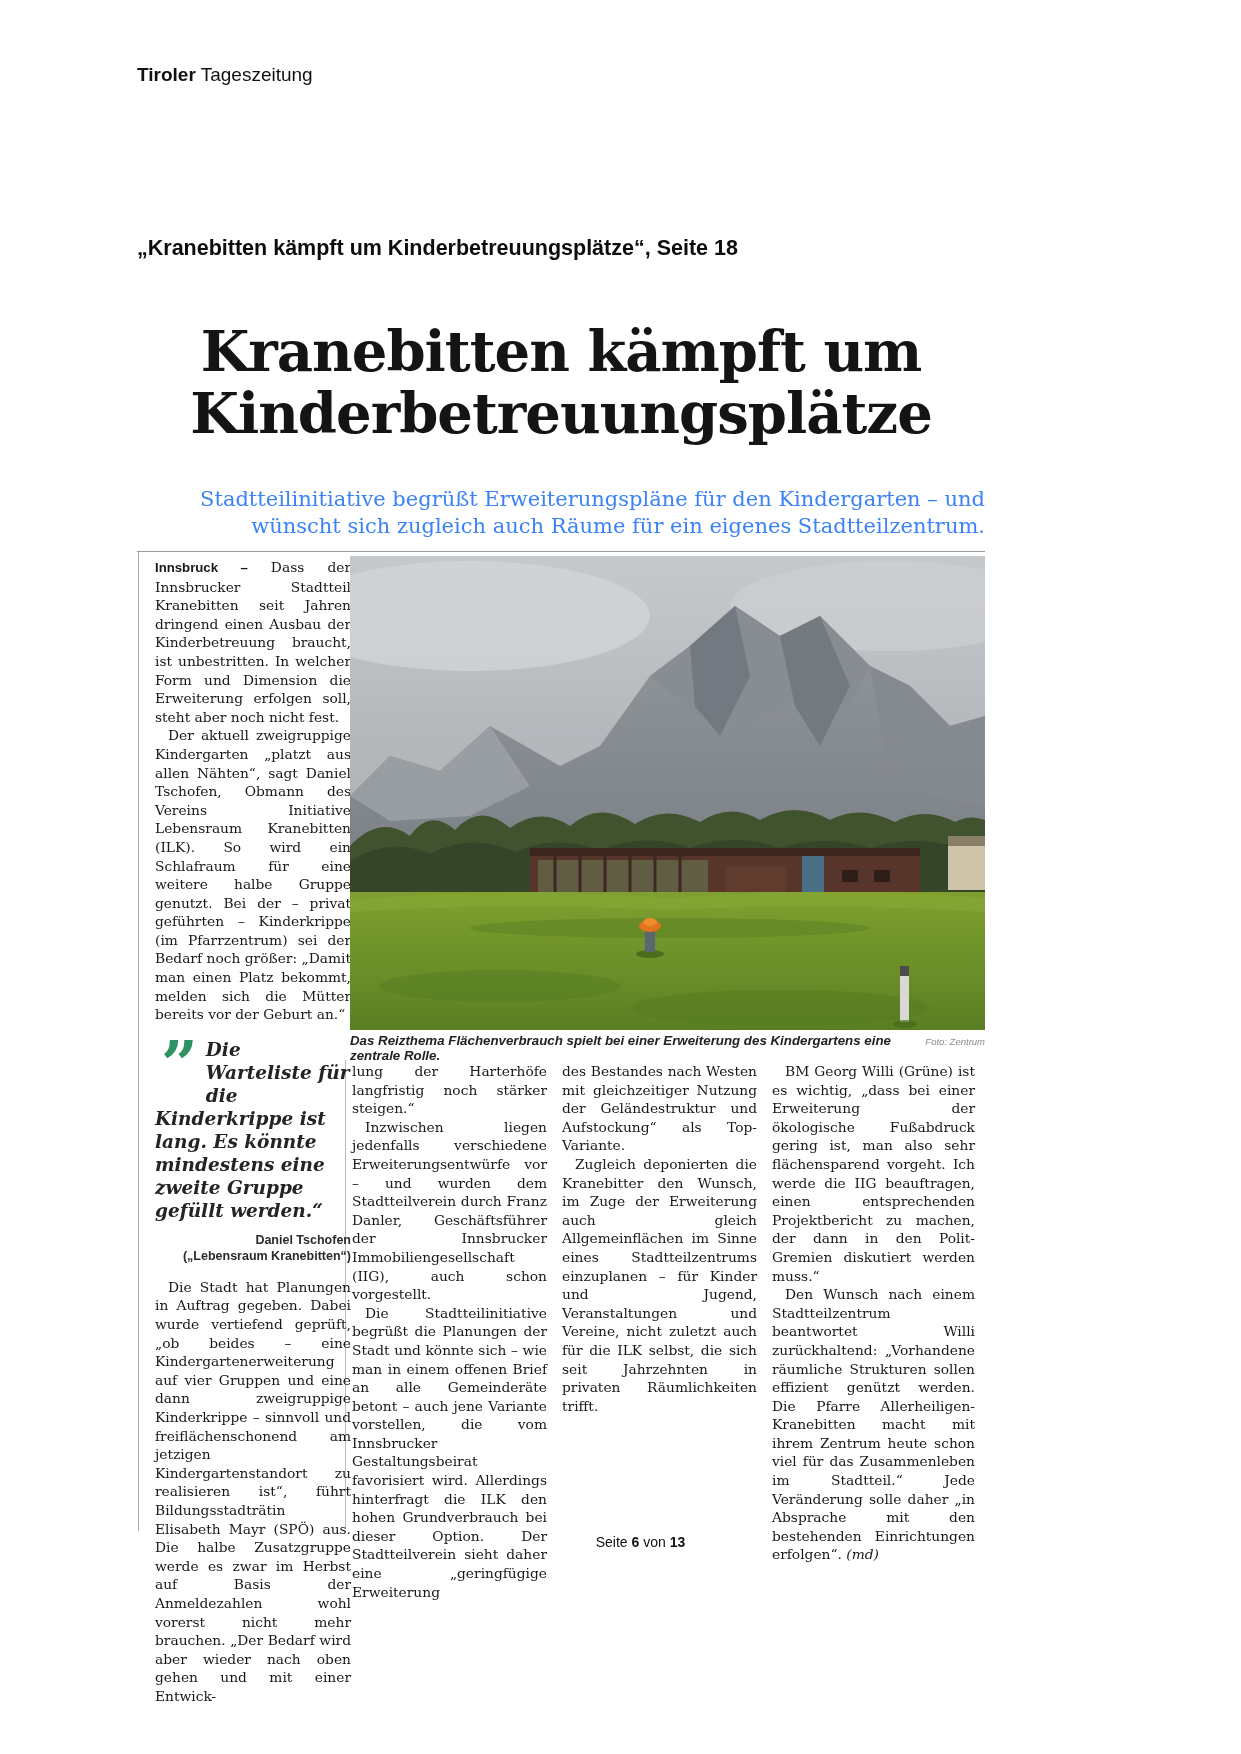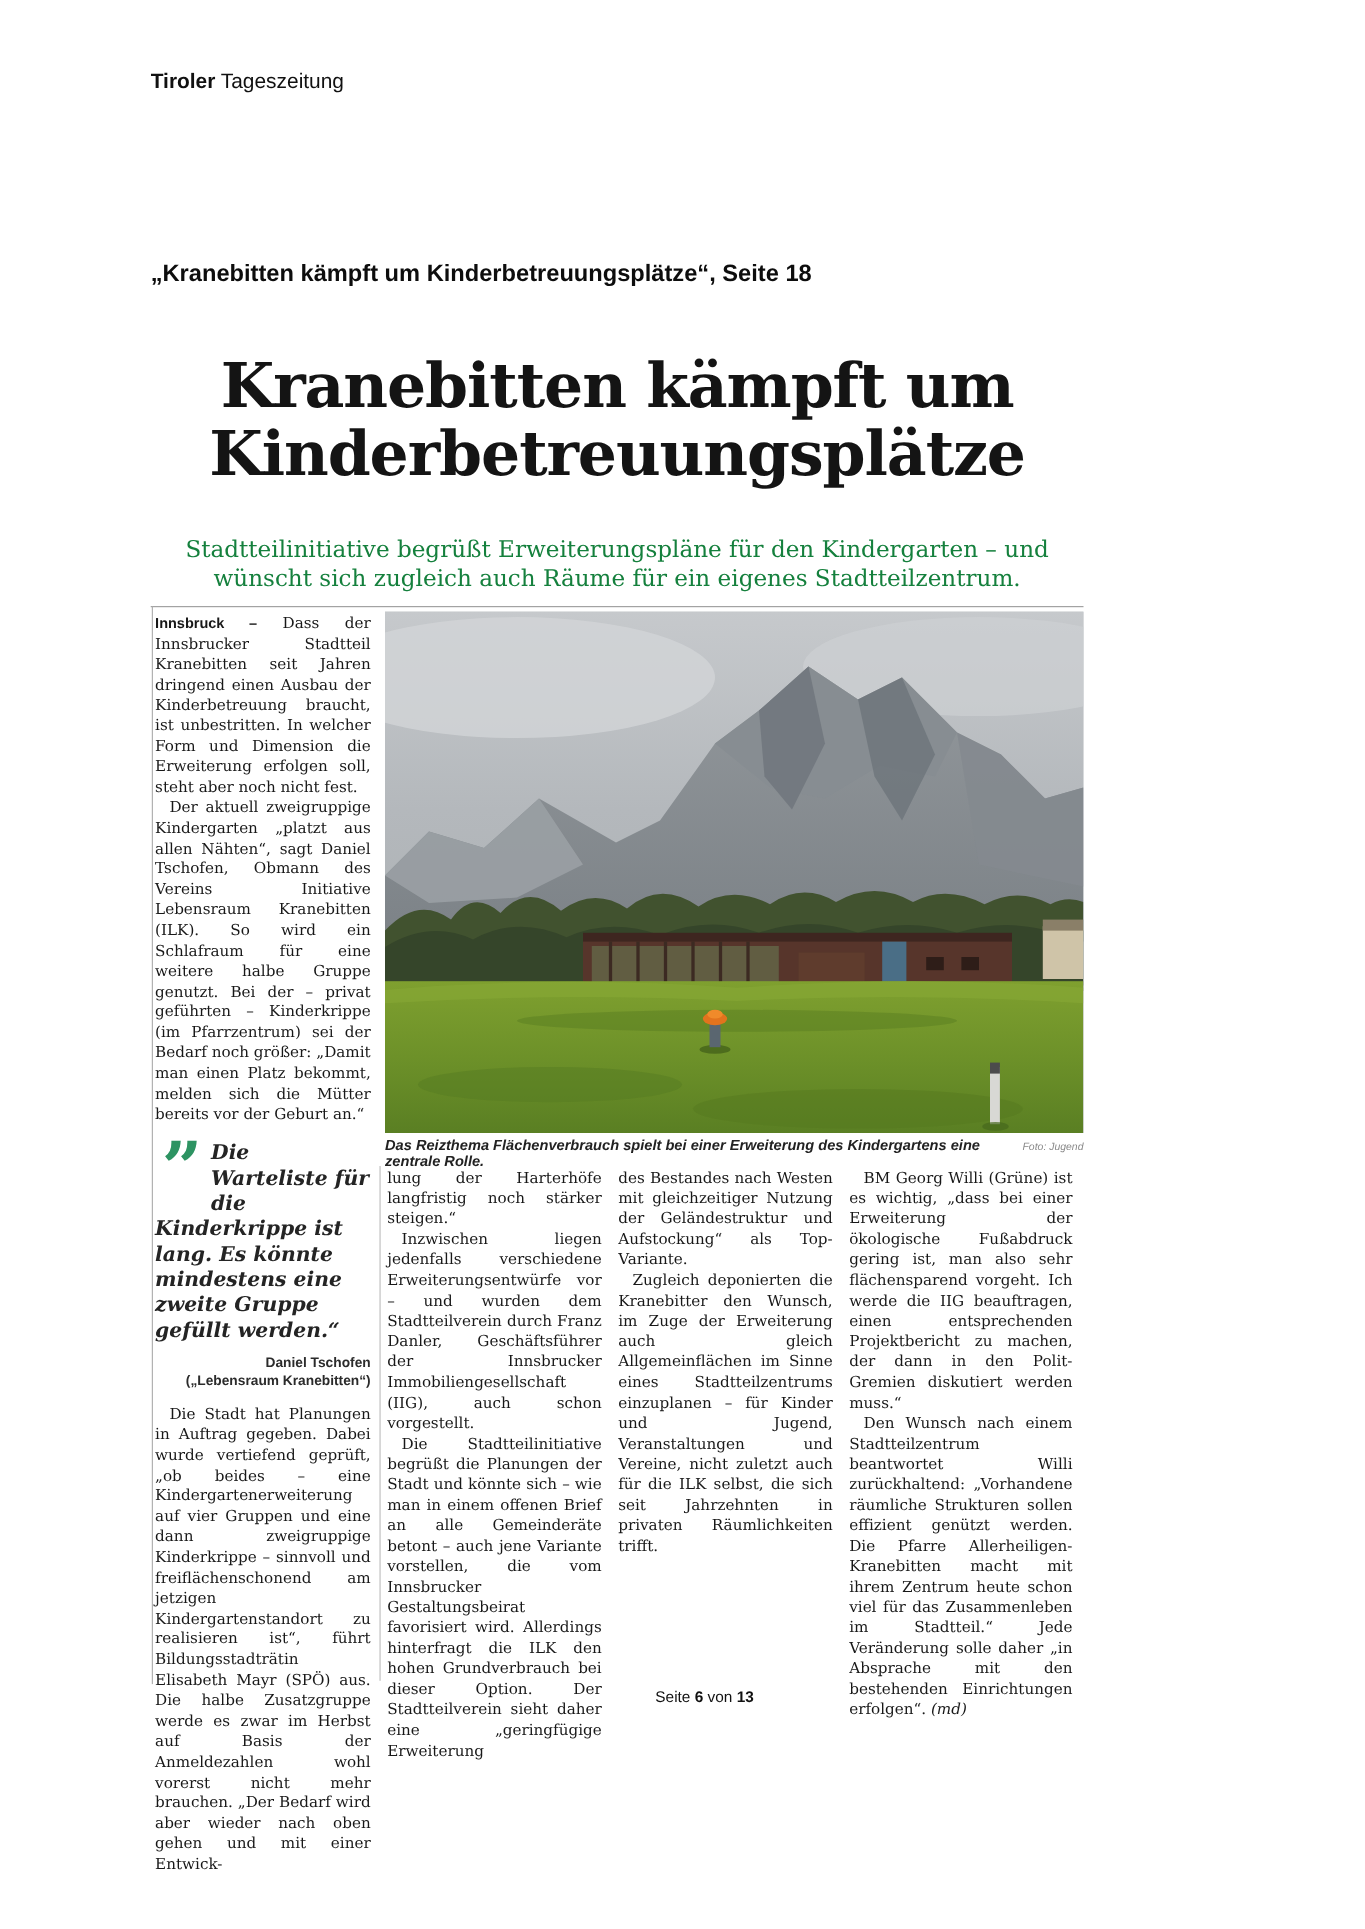--- a/index.html
+++ b/index.html
@@ -9,33 +9,33 @@
   }
   .sans{font-family:"Liberation Sans","DejaVu Sans",sans-serif;}
   
   .masthead{position:absolute;left:137px;top:64px;font-size:19px;color:#111;}
   .masthead b{font-weight:bold;}
   
   .refline{position:absolute;left:137px;top:236px;font-size:21.5px;font-weight:bold;color:#0d0d0d;}
   
   .headline{position:absolute;left:137px;top:308px;width:848px;text-align:center;
     font-weight:bold;font-size:56px;line-height:62px;color:#141414;letter-spacing:-1px;margin-top:12px;}
-  .subtitle{position:absolute;left:137px;top:486px;width:848px;text-align:center;
-    font-size:21px;line-height:27px;color:#15803d;}
+  .subtitle{position:absolute;left:137px;top:486px;width:848px;text-align:right;
+    font-size:21px;line-height:27px;color:#3b82f6;}
   
   .rule-top{position:absolute;left:137px;top:551px;width:848px;height:1px;background:#9a9a9a;}
   .rule-left{position:absolute;left:138px;top:551px;width:1px;height:980px;background:#aaaaaa;}
   .rule-col1{position:absolute;left:345px;top:1060px;width:1px;height:468px;background:#bbbbbb;}
   
   .col{position:absolute;font-size:13.8px;line-height:18.6px;text-align:justify;
     color:#181818;hyphens:auto;-webkit-hyphens:auto;overflow-wrap:break-word;}
   .col p{margin:0;}
   .col p.indent{text-indent:13px;}
   .lead{font-family:"Liberation Sans","DejaVu Sans",sans-serif;font-weight:bold;font-size:13.2px;}
-  #col1{left:141px;top:558px;width:196px;}
+  #col1{left:155px;top:558px;width:196px;}
   #col2{left:352px;top:1062px;width:195px;}
   #col3{left:562px;top:1062px;width:195px;}
   #col4{left:772px;top:1062px;width:203px;}
   
   .pullquote{margin:14px 0 10px 0;text-align:left;}
   .pullquote .qmark{float:left;font-size:64px;line-height:44px;font-weight:bold;
     font-family:"DejaVu Serif",serif;margin:4px 8px 0 6px;}
   .pullquote .qtext{font-style:italic;font-weight:bold;font-size:18.5px;line-height:23px;color:#242424;}
   .pq-author{font-family:"Liberation Sans","DejaVu Sans",sans-serif;font-weight:bold;
     font-size:12.5px;line-height:16px;color:#2b2b2b;margin:10px 0 14px 2px;text-align:right;}
@@ -162,21 +162,21 @@
     <g>
       <rect x="550" y="414" width="9" height="52" fill="#d8d8d4"></rect>
       <rect x="550" y="410" width="9" height="10" fill="#4c4c4c"></rect>
       <ellipse cx="555" cy="468" rx="12" ry="4" fill="#46681c" opacity="0.7"></ellipse>
     </g>
   </svg>
 </div>
 
 <div class="caption-row">
   <span class="caption">Das Reizthema Flächenverbrauch spielt bei einer Erweiterung des Kindergartens eine zentrale Rolle.</span>
-  <span class="credit">Foto: Jugend</span>
+  <span class="credit">Foto: Zentrum</span>
 </div>
 
 <div id="col2" class="col">
   <p>lung der Harterhöfe langfristig noch stärker steigen.“</p>
   <p class="indent">Inzwischen liegen jedenfalls verschiedene Erweiterungsentwürfe vor – und wurden dem Stadtteilverein durch Franz Danler, Geschäftsführer der Innsbrucker Immobiliengesellschaft (IIG), auch schon vorgestellt.</p>
   <p class="indent">Die Stadtteilinitiative begrüßt die Planungen der Stadt und könnte sich – wie man in einem offenen Brief an alle Gemeinderäte betont – auch jene Variante vorstellen, die vom Innsbrucker Gestaltungsbeirat favorisiert wird. Allerdings hinterfragt die ILK den hohen Grundverbrauch bei dieser Option. Der Stadtteilverein sieht daher eine „geringfügige Erweiterung</p>
 </div>
 
 <div id="col3" class="col">
   <p>des Bestandes nach Westen mit gleichzeitiger Nutzung der Geländestruktur und Aufstockung“ als Top-Variante.</p>

